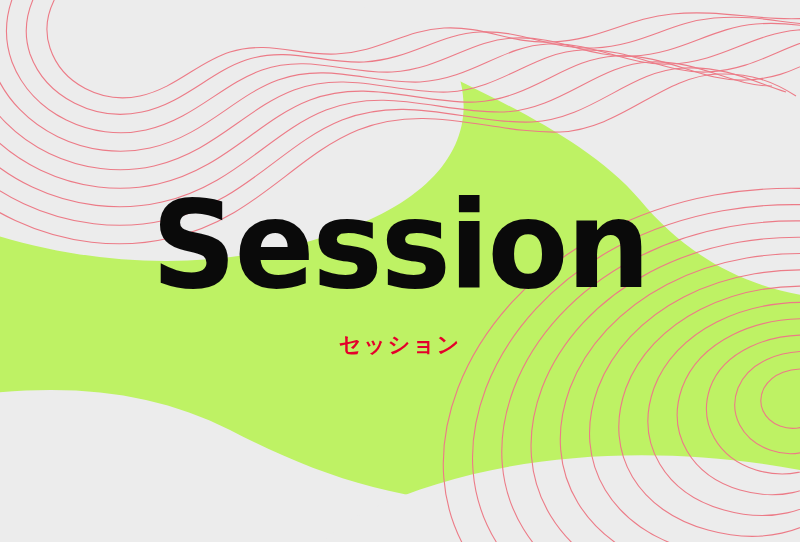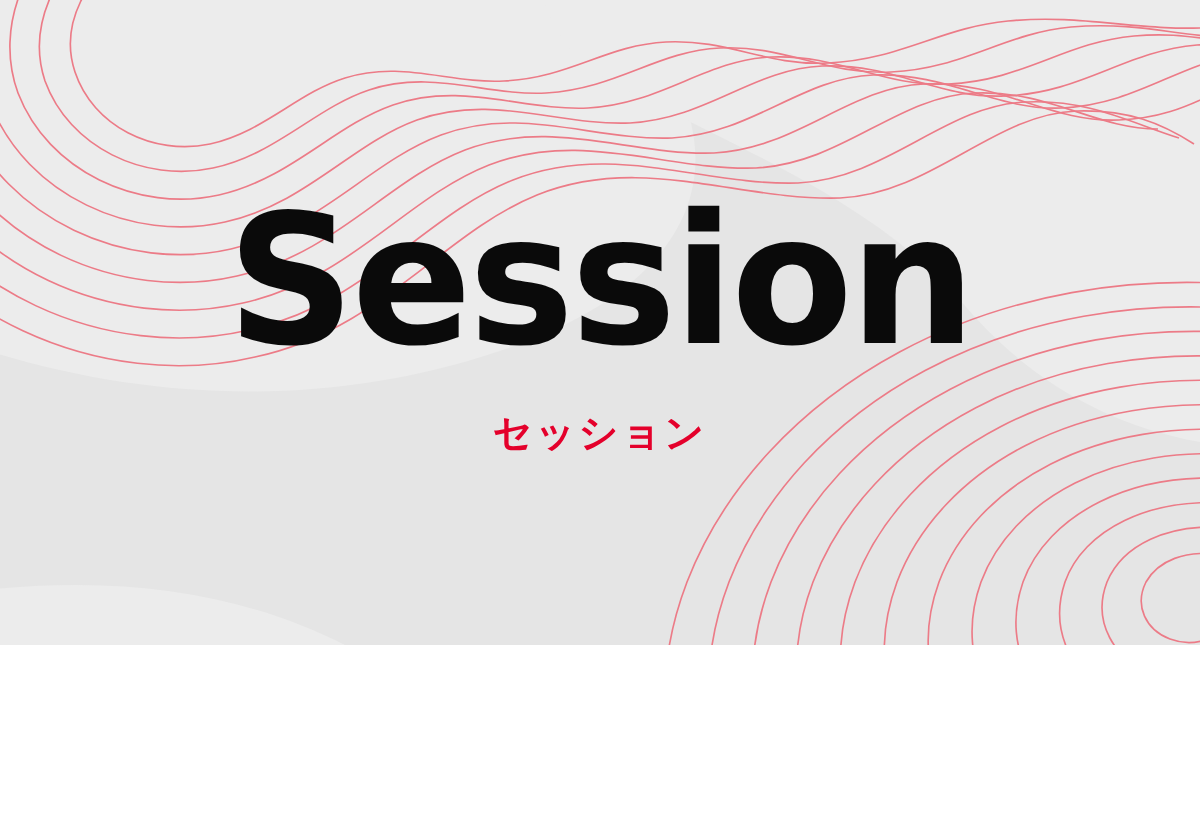--- a/index.html
+++ b/index.html
@@ -3,23 +3,23 @@
 <meta charset="utf-8">
 <style>
   html, body {
     margin: 0;
     padding: 0;
     background: #ffffff;
   }
   #card {
     position: relative;
     width: 800px;
-    height: 430px;
+    height: 542px;
     overflow: hidden;
-    background: #e5e5e5;
+    background: #bef264;
     font-family: "Liberation Sans", "DejaVu Sans", sans-serif;
   }
   .layer {
     position: absolute;
     inset: 0;
     width: 800px;
     height: 542px;
     pointer-events: none;
   }
   #content {
@@ -38,21 +38,21 @@
     line-height: 1.0;
     letter-spacing: -2px;
     color: #0a0a0a;
     margin: 0;
     padding: 0;
     transform: scaleY(1.02);
   }
   #subtitle {
     font-family: "DejaVu Sans", "Liberation Sans", sans-serif;
     font-weight: 700;
-    font-size: 26px;
+    font-size: 22px;
     line-height: 1.0;
     letter-spacing: 2px;
     color: #e4002b;
     margin: 0;
     padding: 0;
     margin-top: 30px;
   }
 </style>
 </head>
 <body>

